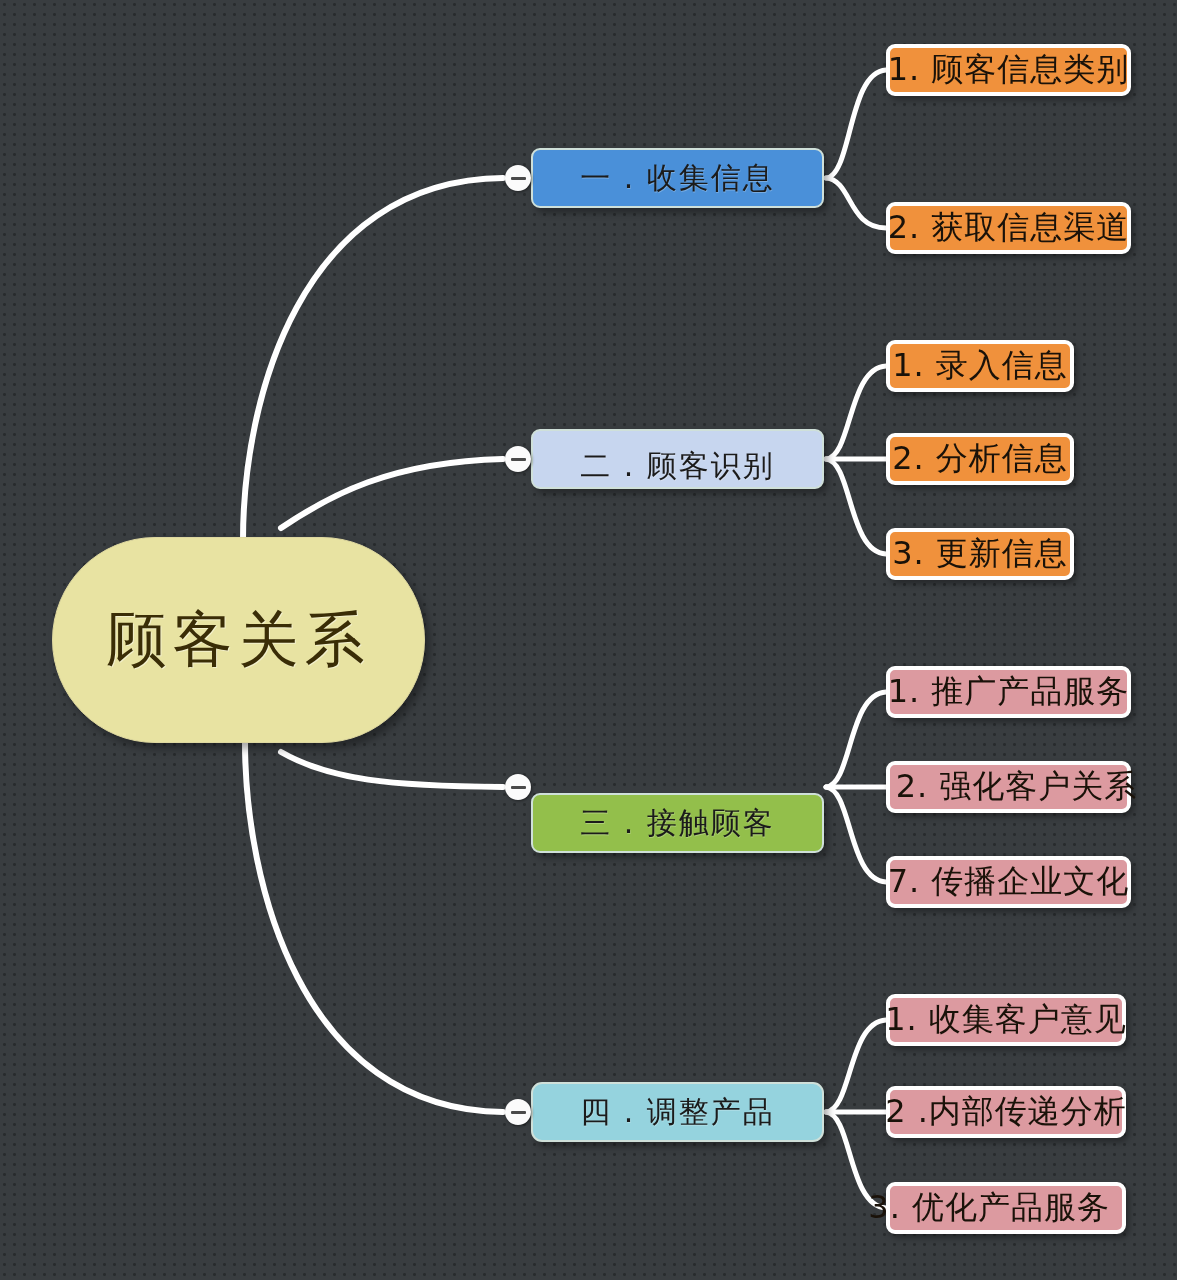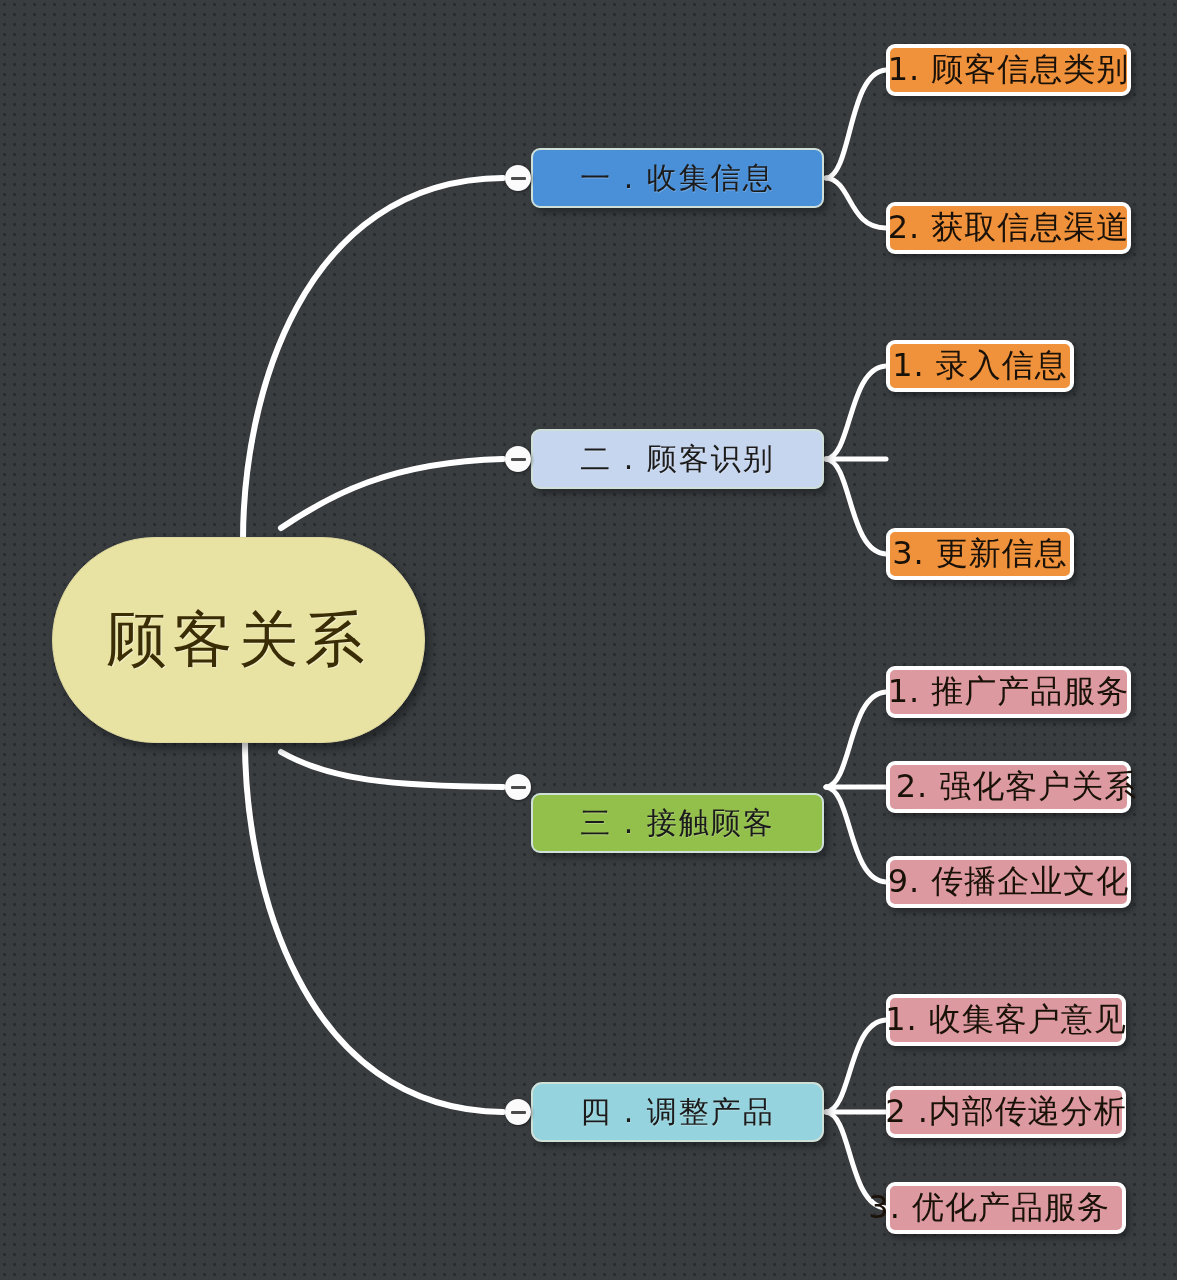--- a/index.html
+++ b/index.html
@@ -61,21 +61,21 @@
     height: 60px;
     border-radius: 9px;
     font-size: 30px;
     letter-spacing: 2px;
     color: #1b1b1b;
     border: 2px solid #cfe0d9;
     box-shadow: 4px 5px 7px rgba(0,0,0,0.33);
     text-shadow: 0.5px 0.5px 0 rgba(255,255,255,0.25);
   }
   .branch-1 { left: 531px; top: 148px;  background: #4a90d9; }
-  .branch-2 { left: 531px; top: 429px;  background: #c7d6ef; }
+  .branch-2 { left: 531px; top: 429px;  background: #c7d6ef; align-items: flex-end; }
   .branch-3 { left: 531px; top: 757px;  background: #93bf4b; margin-top: 36px; }
   .branch-4 { left: 531px; top: 1082px; background: #95d3de; border-radius: 11px; }
 
   
   .leaf {
     height: 52px;
     border-radius: 9px;
     font-size: 32px;
     letter-spacing: 1px;
     color: #1a1209;
@@ -154,37 +154,40 @@
   </div>
 
   <div class="node branch branch-2">
     <span>二 . 顾客识别</span>
   </div>
   <div class="handle" style="left:505px; top:446px;"></div>
 
   <div class="node leaf orange" style="left:886px; top:340px; width:188px;">
     <span>1. 录入信息</span>
   </div>
+  <div class="node leaf orange" style="left:886px; top:433px; width:188px;">
+    <span>2. 分析信息</span>
+  </div>
   <div class="node leaf orange" style="left:886px; top:528px; width:188px;">
     <span>3. 更新信息</span>
   </div>
 
   <div class="node branch branch-3">
     <span>三 . 接触顾客</span>
   </div>
   <div class="handle" style="left:505px; top:774px;"></div>
 
   <div class="node leaf pink" style="left:886px; top:666px; width:245px;text-align:center;">
     <span>1. 推广产品服务</span>
   </div>
   <div class="node leaf pink" style="left:886px; top:761px; width:245px;padding-left:28px;">
     <span>2. 强化客户关系</span>
   </div>
   <div class="node leaf pink" style="left:886px; top:856px; width:245px;">
-    <span>9. 传播企业文化</span>
+    <span>7. 传播企业文化</span>
   </div>
 
   <div class="node branch branch-4">
     <span>四 . 调整产品</span>
   </div>
   <div class="handle" style="left:505px; top:1099px;"></div>
 
   <div class="node leaf pink" style="left:886px; top:994px;  width:240px;">
     <span>1. 收集客户意见</span>
   </div>

